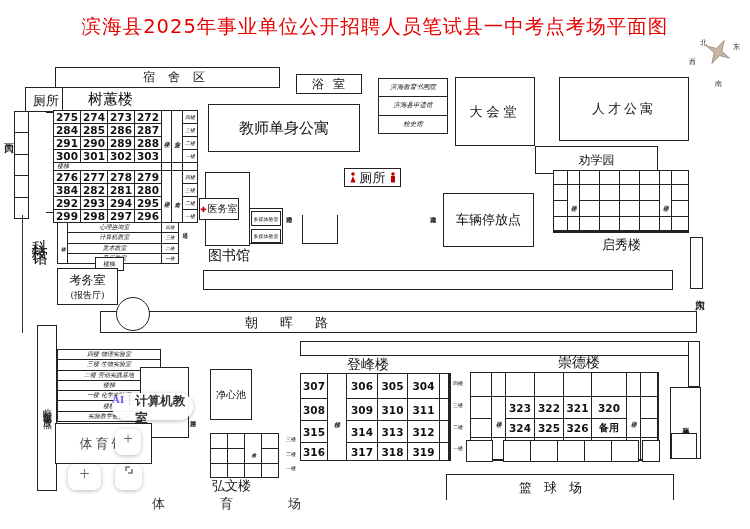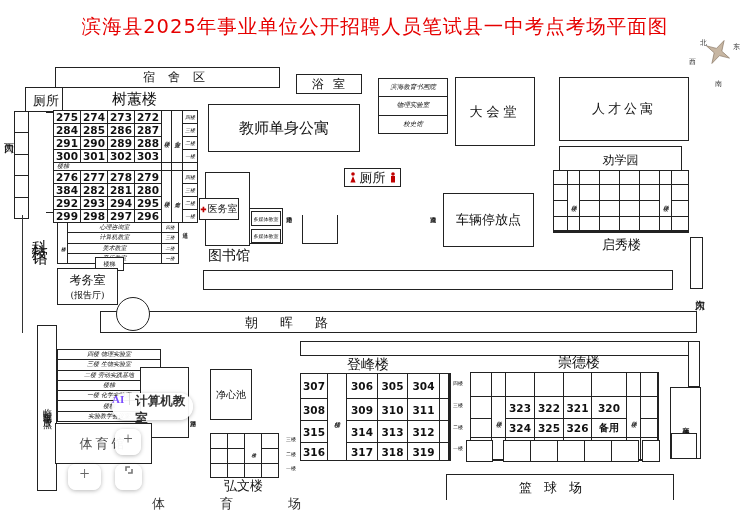--- a/index.html
+++ b/index.html
@@ -49,21 +49,21 @@
     <i></i>
       <i></i>
       <i></i>
       <i></i>
       <i></i>
   </div>
   <div class="t v f10 bd" style="left:3px;top:135px">西大门</div>
   <div style="position:absolute;left:46px;top:112px;width:8px;height:44px;border-right:1.5px solid #222;border-top:1.5px solid #222"></div>
   <div style="position:absolute;left:46px;top:166px;width:8px;height:46px;border-right:1.5px solid #222;border-bottom:1.5px solid #222"></div>
 
-  <div class="t f15 bd" style="left:112px;top:92px">树蕙楼</div>
+  <div class="t f15 bd" style="left:88px;top:92px">树蕙楼</div>
   <div class="g" style="left:53px;top:110px;width:145px;height:113px;grid-template-columns:26px 26px 26px 26px 9px 10px 14px;grid-template-rows:12px 12px 12px 12px 7px 12px 12px 12px 12px">
     <b class="num">275</b>
     <b class="num">274</b>
     <b class="num">273</b>
     <b class="num">272</b>
     <i class="vs" style="grid-row:1/5;grid-column:5">楼梯</i>
     <i class="vs" style="grid-row:1/5;grid-column:6">办公室</i>
     <i class="f5">四楼</i>
     <b class="num">284</b>
     <b class="num">285</b>
@@ -107,31 +107,31 @@
     <b class="num">296</b>
     <i class="f5">一楼</i>
   </div>
 
   <div class="b" style="left:208px;top:104px;width:152px;height:48px">
     <span class="f15">教师单身公寓</span>
   </div>
 
   <div class="g" style="left:378px;top:78px;width:70px;height:56px;grid-template-rows:repeat(3,1fr)">
     <i class="f65">滨海教育书画院</i>
-    <i class="f65">物理实验室</i>
+    <i class="f65">滨海县申遗馆</i>
     <i class="f65">校史馆</i>
   </div>
 
   <div class="b" style="left:455px;top:77px;width:80px;height:69px">
     <span class="f13" style="letter-spacing:4px">大会堂</span>
   </div>
   <div class="b" style="left:559px;top:77px;width:130px;height:64px">
     <span class="f13" style="letter-spacing:3px">人才公寓</span>
   </div>
-  <div class="b" style="left:559px;top:146px;width:123px;height:28px">
+  <div class="b" style="left:535px;top:146px;width:123px;height:28px">
     <span class="f12 bd">劝学园</span>
   </div>
 
   <div class="g" style="left:553px;top:170px;width:136px;height:63px;grid-template-columns:13px 11px 19px 19px 19px 19px 11px 16px;grid-template-rows:13px 15px 15px 13px">
     <i></i>
       <i></i>
       <i></i>
       <i></i>
       <i></i>
       <i></i>
@@ -332,21 +332,21 @@
       <i></i>
       <i></i>
     <i></i>
       <i></i>
       <i></i>
       <i></i>
   </div>
   <div class="t f5" style="left:286px;top:437px">三楼</div>
   <div class="t f5" style="left:286px;top:452px">二楼</div>
   <div class="t f5" style="left:286px;top:466px">一楼</div>
-  <div class="t f13 bd" style="left:224px;top:479px">弘文楼</div>
+  <div class="t f13 bd" style="left:212px;top:479px">弘文楼</div>
 
   <div class="b" style="left:55px;top:423px;width:97px;height:41px">
     <span class="f13" style="color:#4a4a4a;letter-spacing:3px">体育馆</span>
   </div>
   <div class="t f13 bd" style="left:152px;top:497px;letter-spacing:55px;color:#333">体育场</div>
 
   <div class="wm" style="left:112px;top:393px;width:81px;height:27px;gap:5px;border-radius:14px">
     <b style="color:#7c4dff;font-size:11px">AI</b>
     <i style="width:1px;height:12px;background:#ddd"></i>
     <b style="color:#333;font-size:12.5px;font-weight:600">计算机教室</b>

